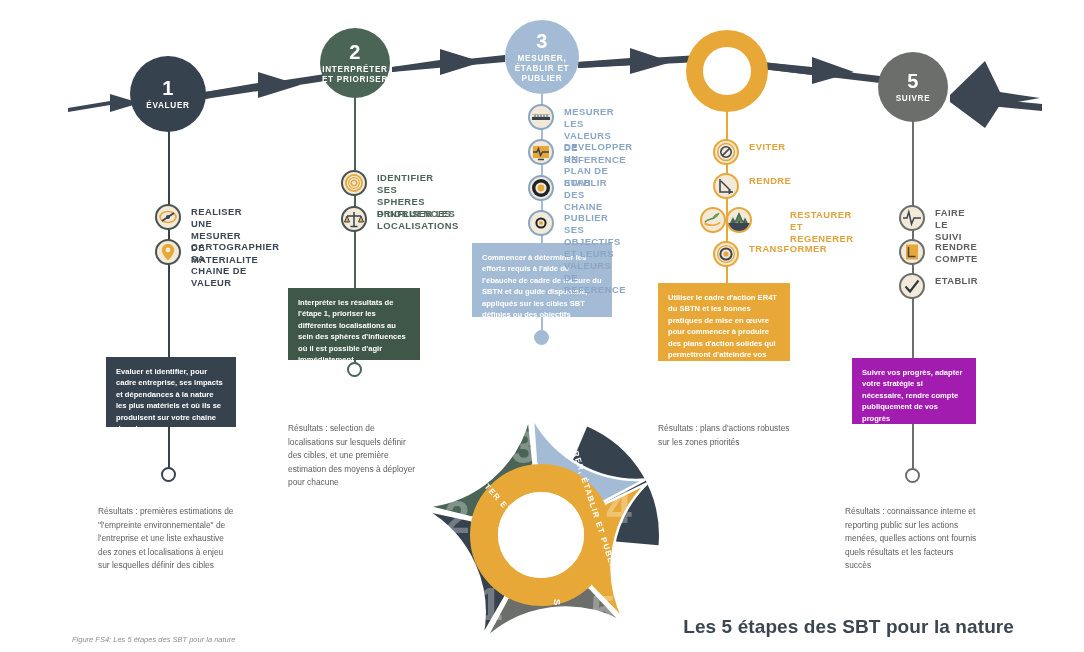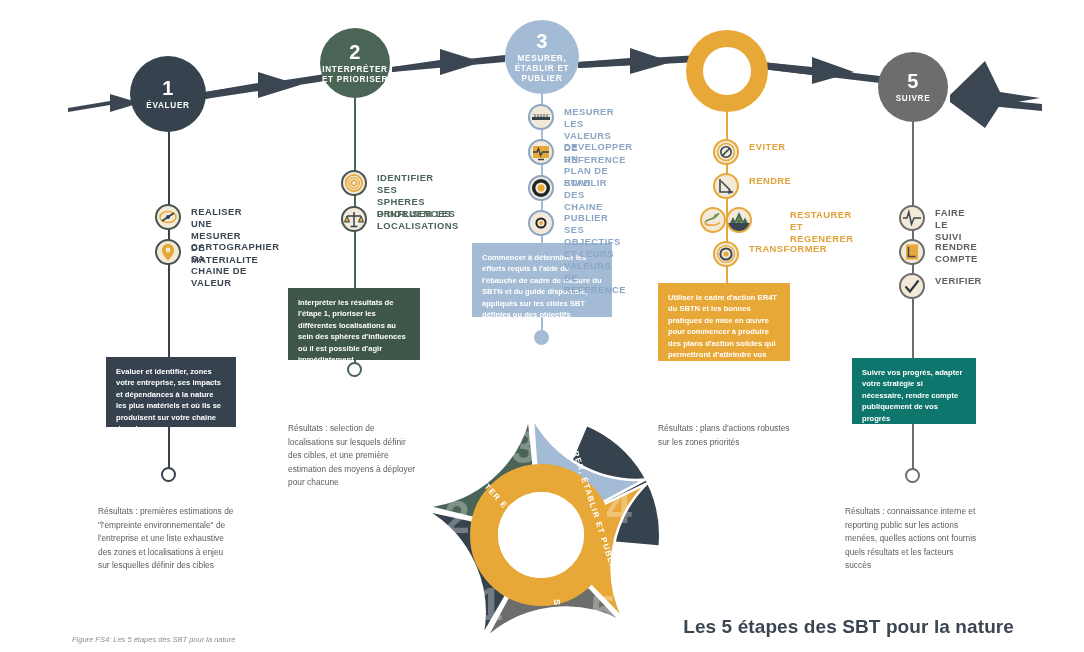--- a/index.html
+++ b/index.html
@@ -324,28 +324,28 @@
         </svg>
     </div>
     <div class="txt" style="color:#5e5e5e;">RENDRE COMPTE</div>
   </div>
   <div class="bullet" style="left:899px;top:273px;">
     <div class="ico" style="border-color:#6b6e6b;">
       <svg width="22" height="22" viewBox="0 0 22 22">
           <path d="M4.5 11.5 L9 16.5 L17.5 5.5" fill="none" stroke="#2e3740" stroke-width="2.1"></path>
         </svg>
     </div>
-    <div class="txt" style="color:#5e5e5e;">VERIFIER</div>
-  </div>
-
-  <div class="infobox" style="left:106px;top:357px;width:130px;height:70px;background:#36424e;">Evaluer et identifier, zones votre entreprise, ses impacts et dépendances à la nature les plus matériels et où ils se produisent sur votre chaîne de valeur</div>
+    <div class="txt" style="color:#5e5e5e;">ETABLIR</div>
+  </div>
+
+  <div class="infobox" style="left:106px;top:357px;width:130px;height:70px;background:#36424e;">Evaluer et identifier, pour cadre entreprise, ses impacts et dépendances à la nature les plus matériels et où ils se produisent sur votre chaîne de valeur</div>
   <div class="infobox" style="left:288px;top:288px;width:132px;height:72px;background:#3e5749;">Interpréter les résultats de l'étape 1, prioriser les différentes localisations au sein des sphères d'influences où il est possible d'agir immédiatement</div>
   <div class="infobox" style="left:472px;top:243px;width:140px;height:74px;background:#a3bbd4;">Commencer à déterminer les efforts requis à l'aide de l'ébauche de cadre de mesure du SBTN et du guide disponible, appliqués sur les cibles SBT définies ou des objectifs provisoires</div>
   <div class="infobox" style="left:658px;top:283px;width:132px;height:78px;background:#e8a838;">Utiliser le cadre d'action ER4T du SBTN et les bonnes pratiques de mise en œuvre pour commencer à produire des plans d'action solides qui permettront d'atteindre vos objectifs</div>
-  <div class="infobox" style="left:852px;top:358px;width:124px;height:66px;background:#0f766e;">Suivre vos progrès, adapter votre stratégie si nécessaire, rendre compte publiquement de vos progrès</div>
+  <div class="infobox" style="left:852px;top:358px;width:124px;height:66px;background:#a21caf;">Suivre vos progrès, adapter votre stratégie si nécessaire, rendre compte publiquement de vos progrès</div>
 
   <div class="result" style="left:98px;top:505px;width:170px;">Résultats : premières estimations de
 "l'empreinte environnementale" de
 l'entreprise et une liste exhaustive
 des zones et localisations à enjeu
 sur lesquelles définir des cibles</div>
   <div class="result" style="left:288px;top:422px;width:165px;">Résultats : selection de
 localisations sur lesquels définir
 des cibles, et une première
 estimation des moyens à déployer

